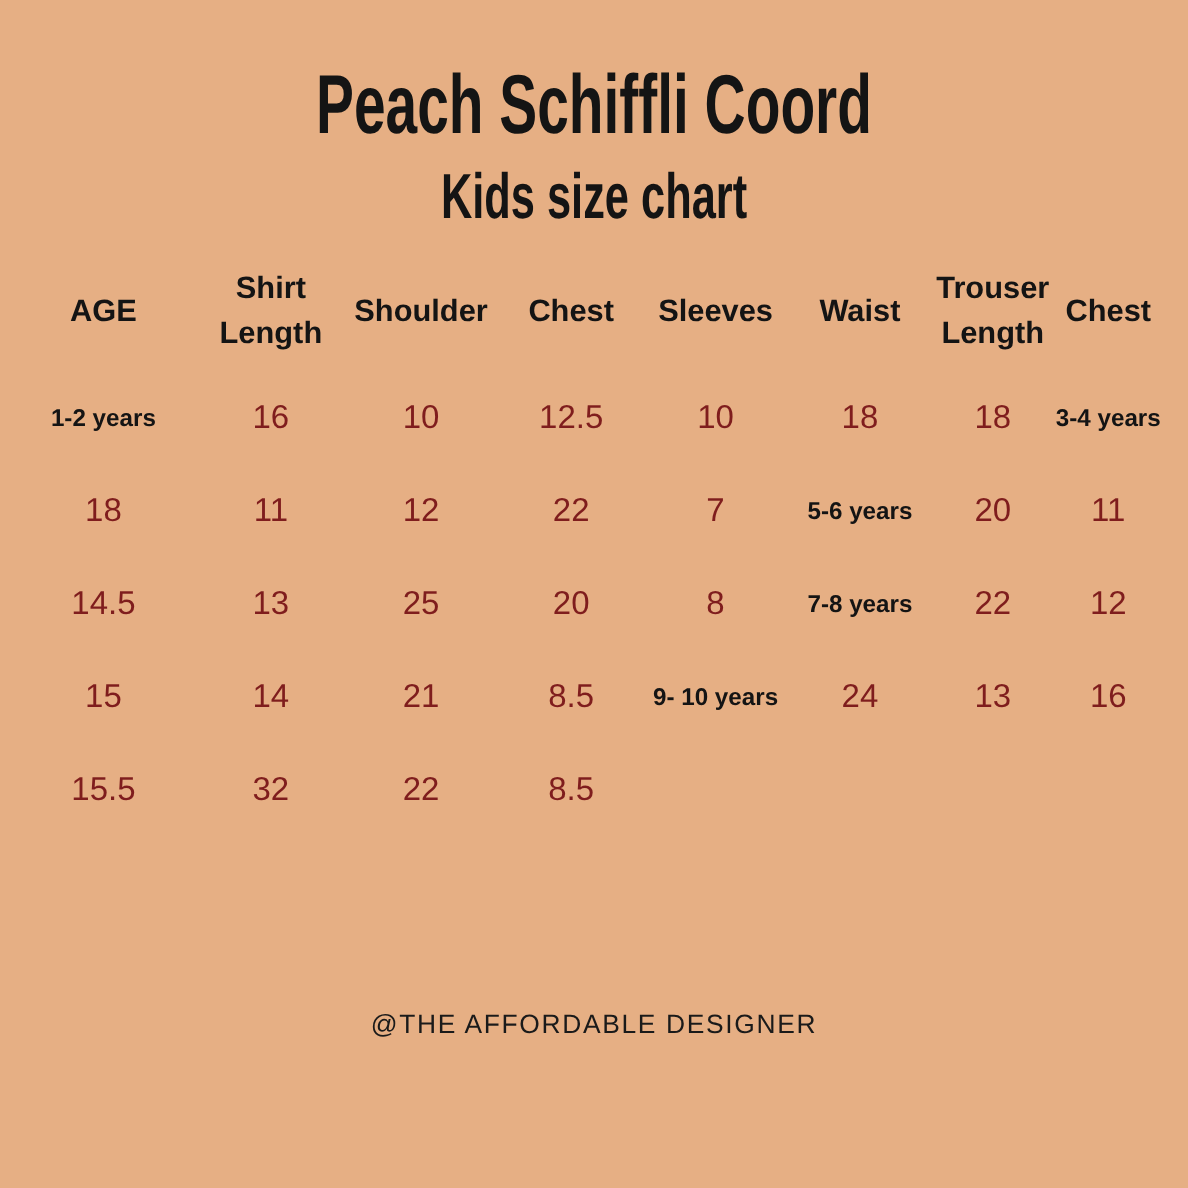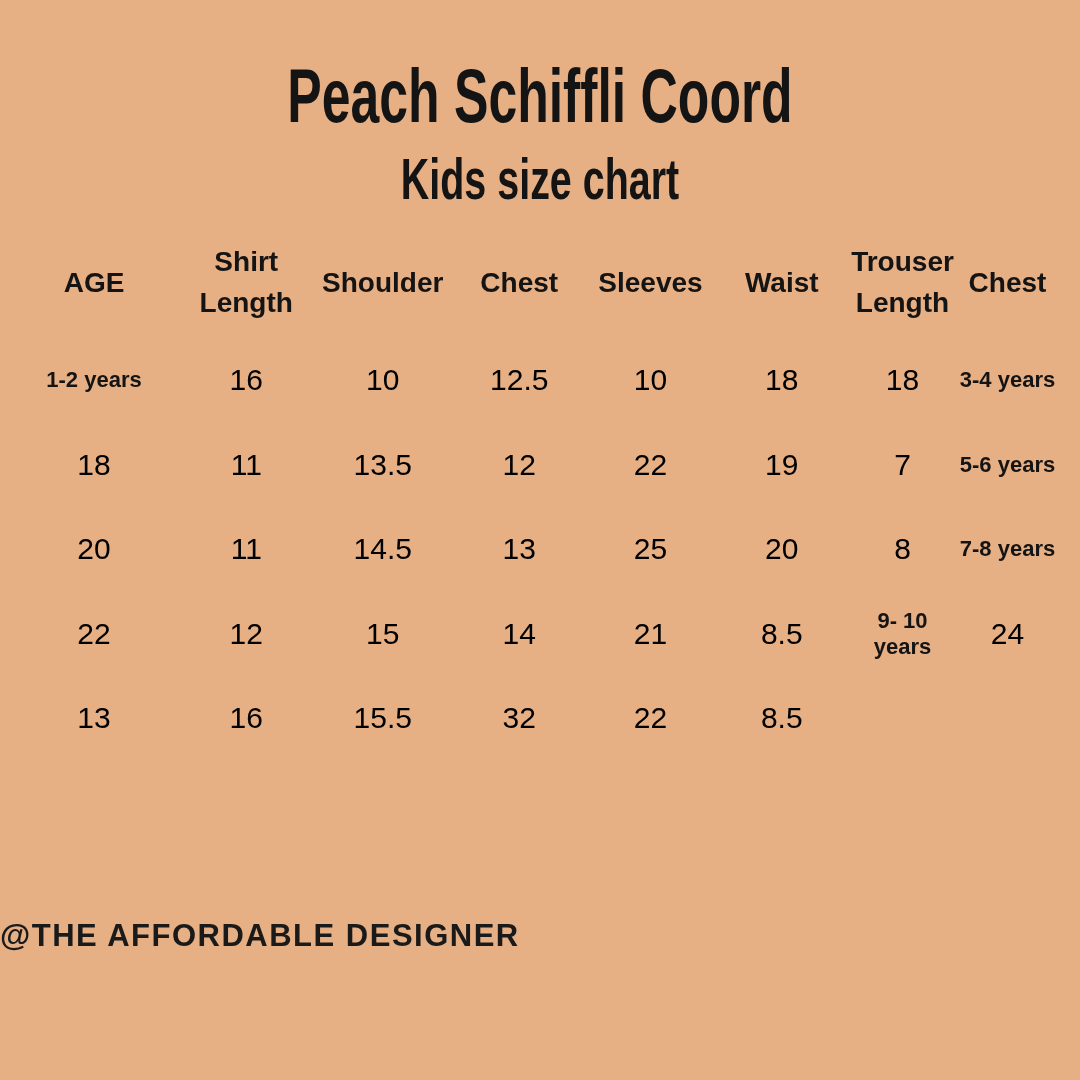--- a/index.html
+++ b/index.html
@@ -56,38 +56,37 @@
     line-height: 1.45;
     padding: 0 6px;
     box-sizing: border-box;
   }
   .td {
     display: flex;
     align-items: center;
     justify-content: center;
     text-align: center;
     font-size: 30px;
-    color: #000000;
+    color: #7f1d1d;
   }
   .age-cell {
     font-weight: bold;
     font-size: 22px;
     color: #141414;
   }
   .footer {
     position: absolute;
     top: 918px;
     left: 0;
     width: 100%;
-    text-align: left;
-    font-size: 31px;
+    text-align: center;
+    font-size: 24px;
     letter-spacing: 1.5px;
     color: #1a1a1a;
     white-space: nowrap;
-    font-weight: bold;
   }
 </style>
 </head>
 <body>
 
 <div class="canvas">
 
   <div class="title">Peach Schiffli Coord</div>
   <div class="subtitle">Kids size chart</div>
 
@@ -106,24 +105,22 @@
     <div class="td">16</div>
     <div class="td">10</div>
     <div class="td">12.5</div>
     <div class="td">10</div>
     <div class="td">18</div>
     <div class="td">18</div>
 
     <div class="td age-cell">3-4 years</div>
     <div class="td">18</div>
     <div class="td">11</div>
-    <div class="td">13.5</div>
     <div class="td">12</div>
     <div class="td">22</div>
-    <div class="td">19</div>
     <div class="td">7</div>
 
     <div class="td age-cell">5-6 years</div>
     <div class="td">20</div>
     <div class="td">11</div>
     <div class="td">14.5</div>
     <div class="td">13</div>
     <div class="td">25</div>
     <div class="td">20</div>
     <div class="td">8</div>

